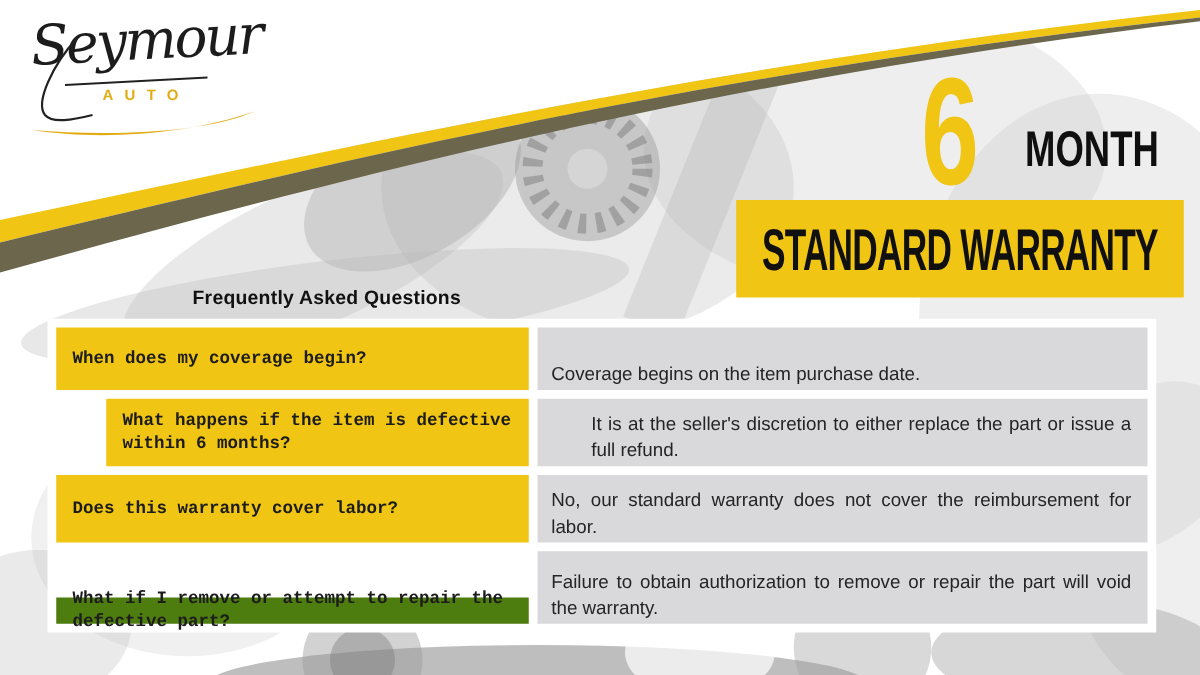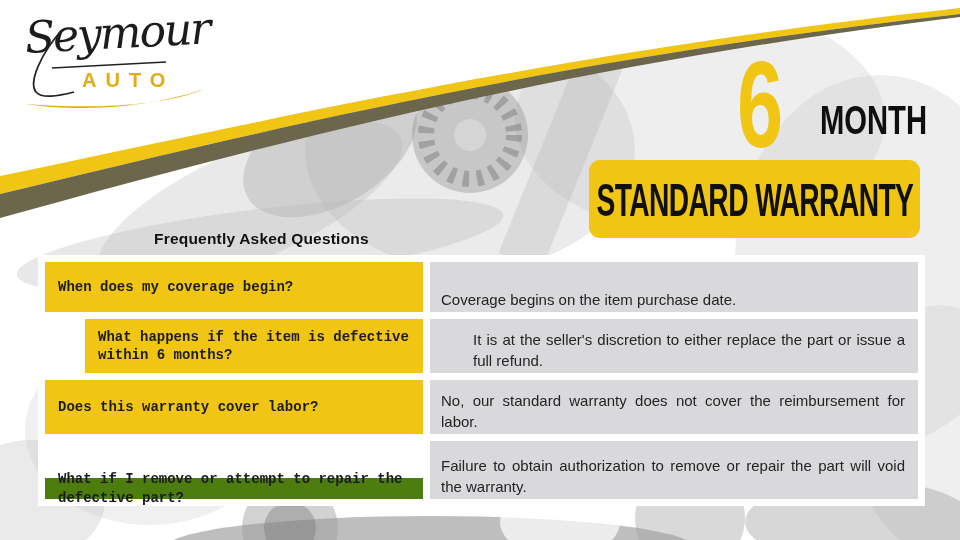--- a/index.html
+++ b/index.html
@@ -13,38 +13,38 @@
   
   .logo{position:absolute;left:14px;top:8px;width:230px;height:112px;}
   .logo-script{
     position:absolute;left:12px;top:8px;
     font-family:"DejaVu Serif",serif;font-style:italic;font-weight:400;
     font-size:44px;color:#1c1c1c;letter-spacing:-2px;transform:rotate(-3deg);
     transform-origin:left bottom;line-height:1;
   }
   .logo-auto{
     position:absolute;left:68px;top:62px;
-    font-size:20px;font-weight:bold;letter-spacing:9px;line-height:1;
+    font-size:12px;font-weight:bold;letter-spacing:9px;line-height:1;
   }
   .logo-fl{position:absolute;left:0;top:0;}
 
   
   .hero-number{
     position:absolute;left:737px;top:44px;
     font-size:122px;font-weight:bold;line-height:1;
     transform:scaleX(0.68);transform-origin:left top;
   }
   .hero-number-label{
     position:absolute;left:820px;top:100px;
     font-size:40px;font-weight:bold;color:#0f0f0f;line-height:1;
     transform:scaleX(0.73);transform-origin:left top;letter-spacing:0px;
   }
   .hero-banner{
-    position:absolute;left:589px;top:160px;width:331px;height:78px;
-    display:flex;align-items:center;justify-content:center;border-radius:11px;
+    position:absolute;left:589px;top:160px;width:358px;height:78px;
+    display:flex;align-items:center;justify-content:center;
   }
   .hero-banner span{
     font-size:47px;font-weight:bold;color:#101010;line-height:1;
     white-space:nowrap;transform:scaleX(0.60);transform-origin:center center;
     letter-spacing:-1px;
   }
 
   
   .faq-heading{
     position:absolute;left:110px;top:230px;

